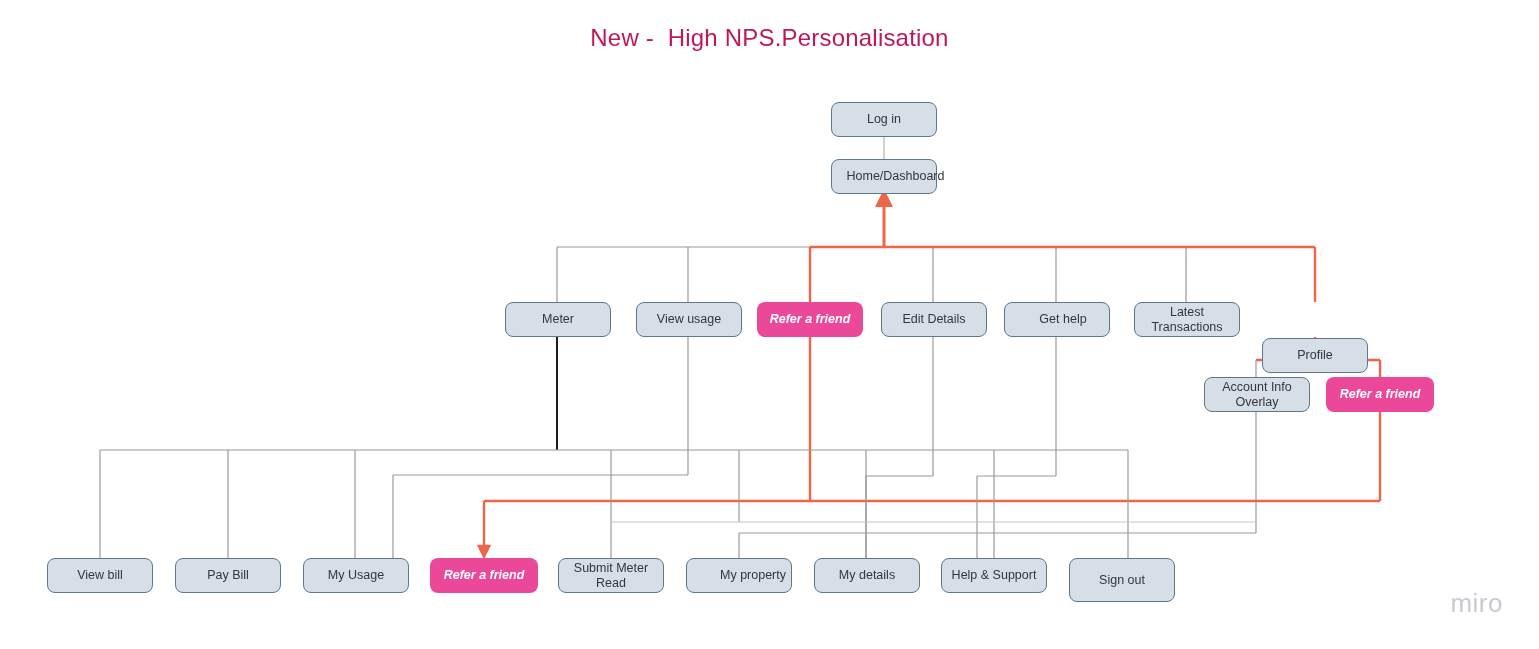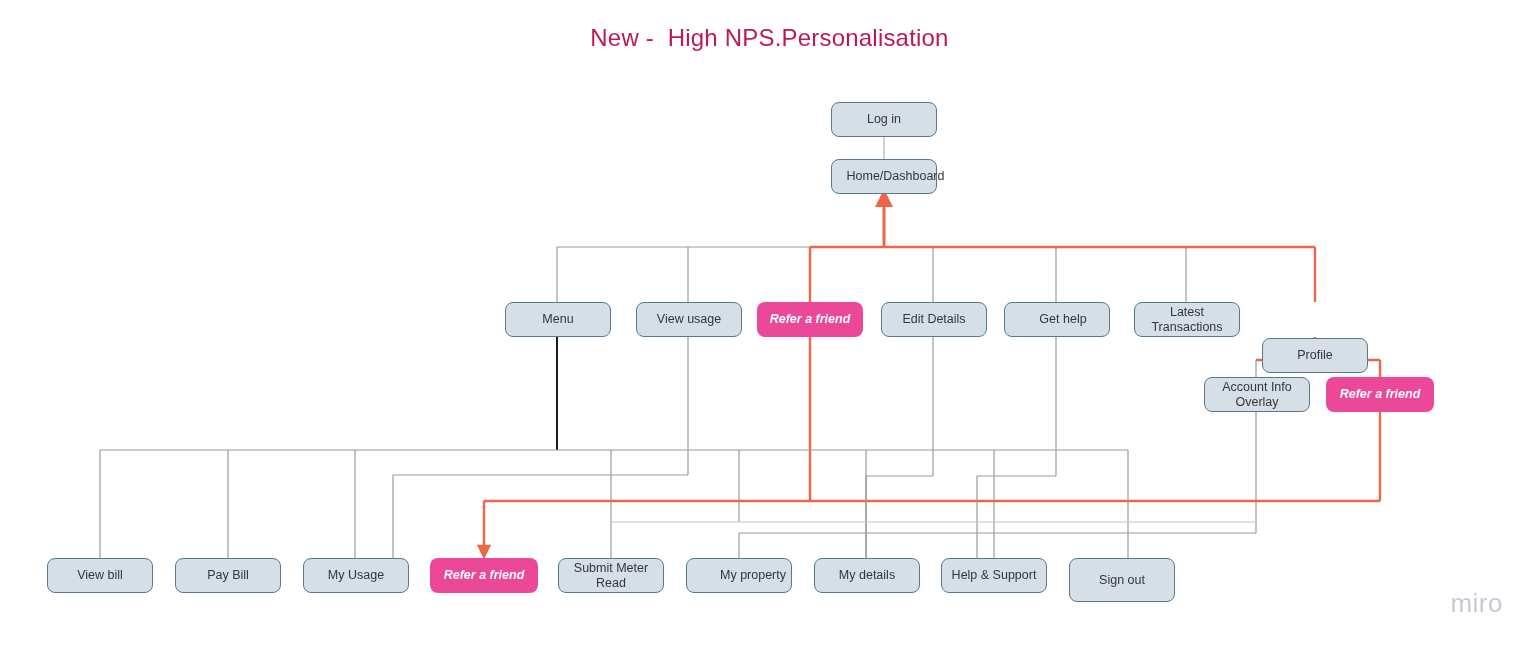--- a/index.html
+++ b/index.html
@@ -169,21 +169,21 @@
     <g>
       <path d="M611,522 L1256,522" stroke="#c3c3c3" stroke-width="1.2" fill="none"></path>
       <path d="M611,522 L611,558" stroke="#c3c3c3" stroke-width="1.2" fill="none"></path>
     </g>
   </svg>
 
   <div class="node blue" style="left:831px;top:102px;width:106px;height:35px;">Log in</div>
 
   <div class="node blue" style="left:831px;top:159px;width:106px;height:35px;padding-left:27px;">Home/Dashboard</div>
 
-  <div class="node blue" style="left:505px;top:302px;width:106px;height:35px;">Menu</div>
+  <div class="node blue" style="left:505px;top:302px;width:106px;height:35px;">Meter</div>
 
   <div class="node blue" style="left:636px;top:302px;width:106px;height:35px;">View usage</div>
 
   <div class="node orange" style="left:757px;top:302px;width:106px;height:35px;">Refer a friend</div>
 
   <div class="node blue" style="left:881px;top:302px;width:106px;height:35px;">Edit Details</div>
 
   <div class="node blue" style="left:1004px;top:302px;width:106px;height:35px;padding-left:16px;">Get help</div>
 
   <div class="node blue" style="left:1134px;top:302px;width:106px;height:35px;">Latest

